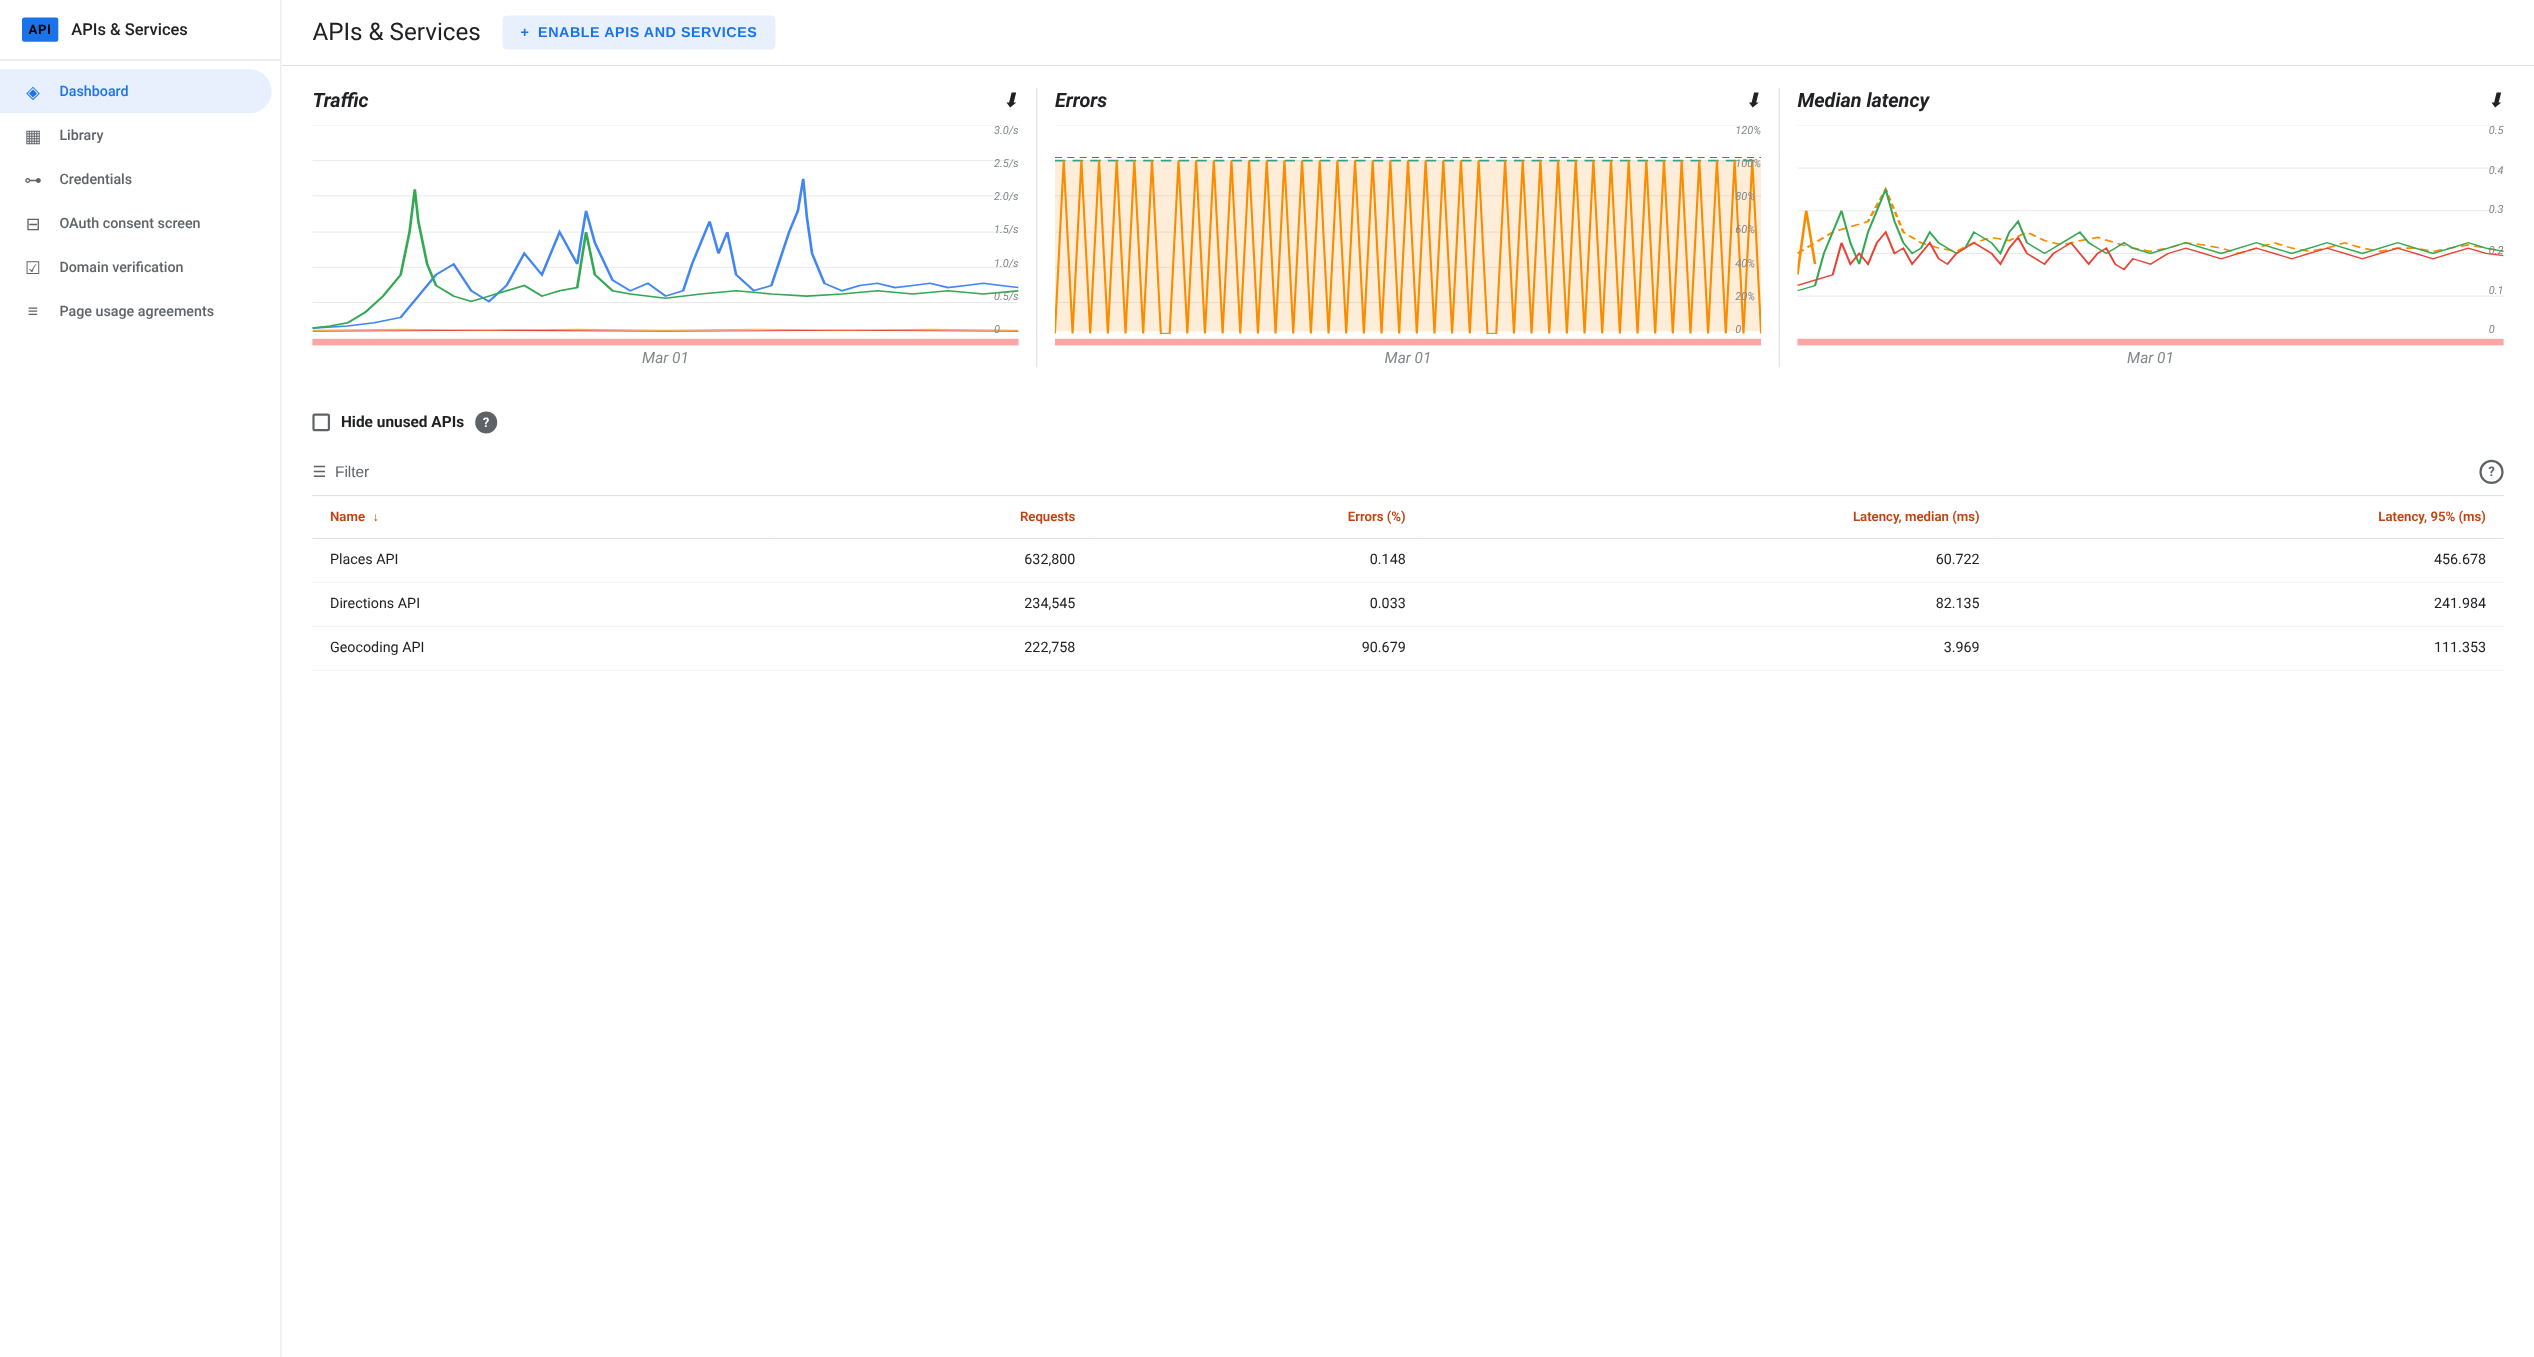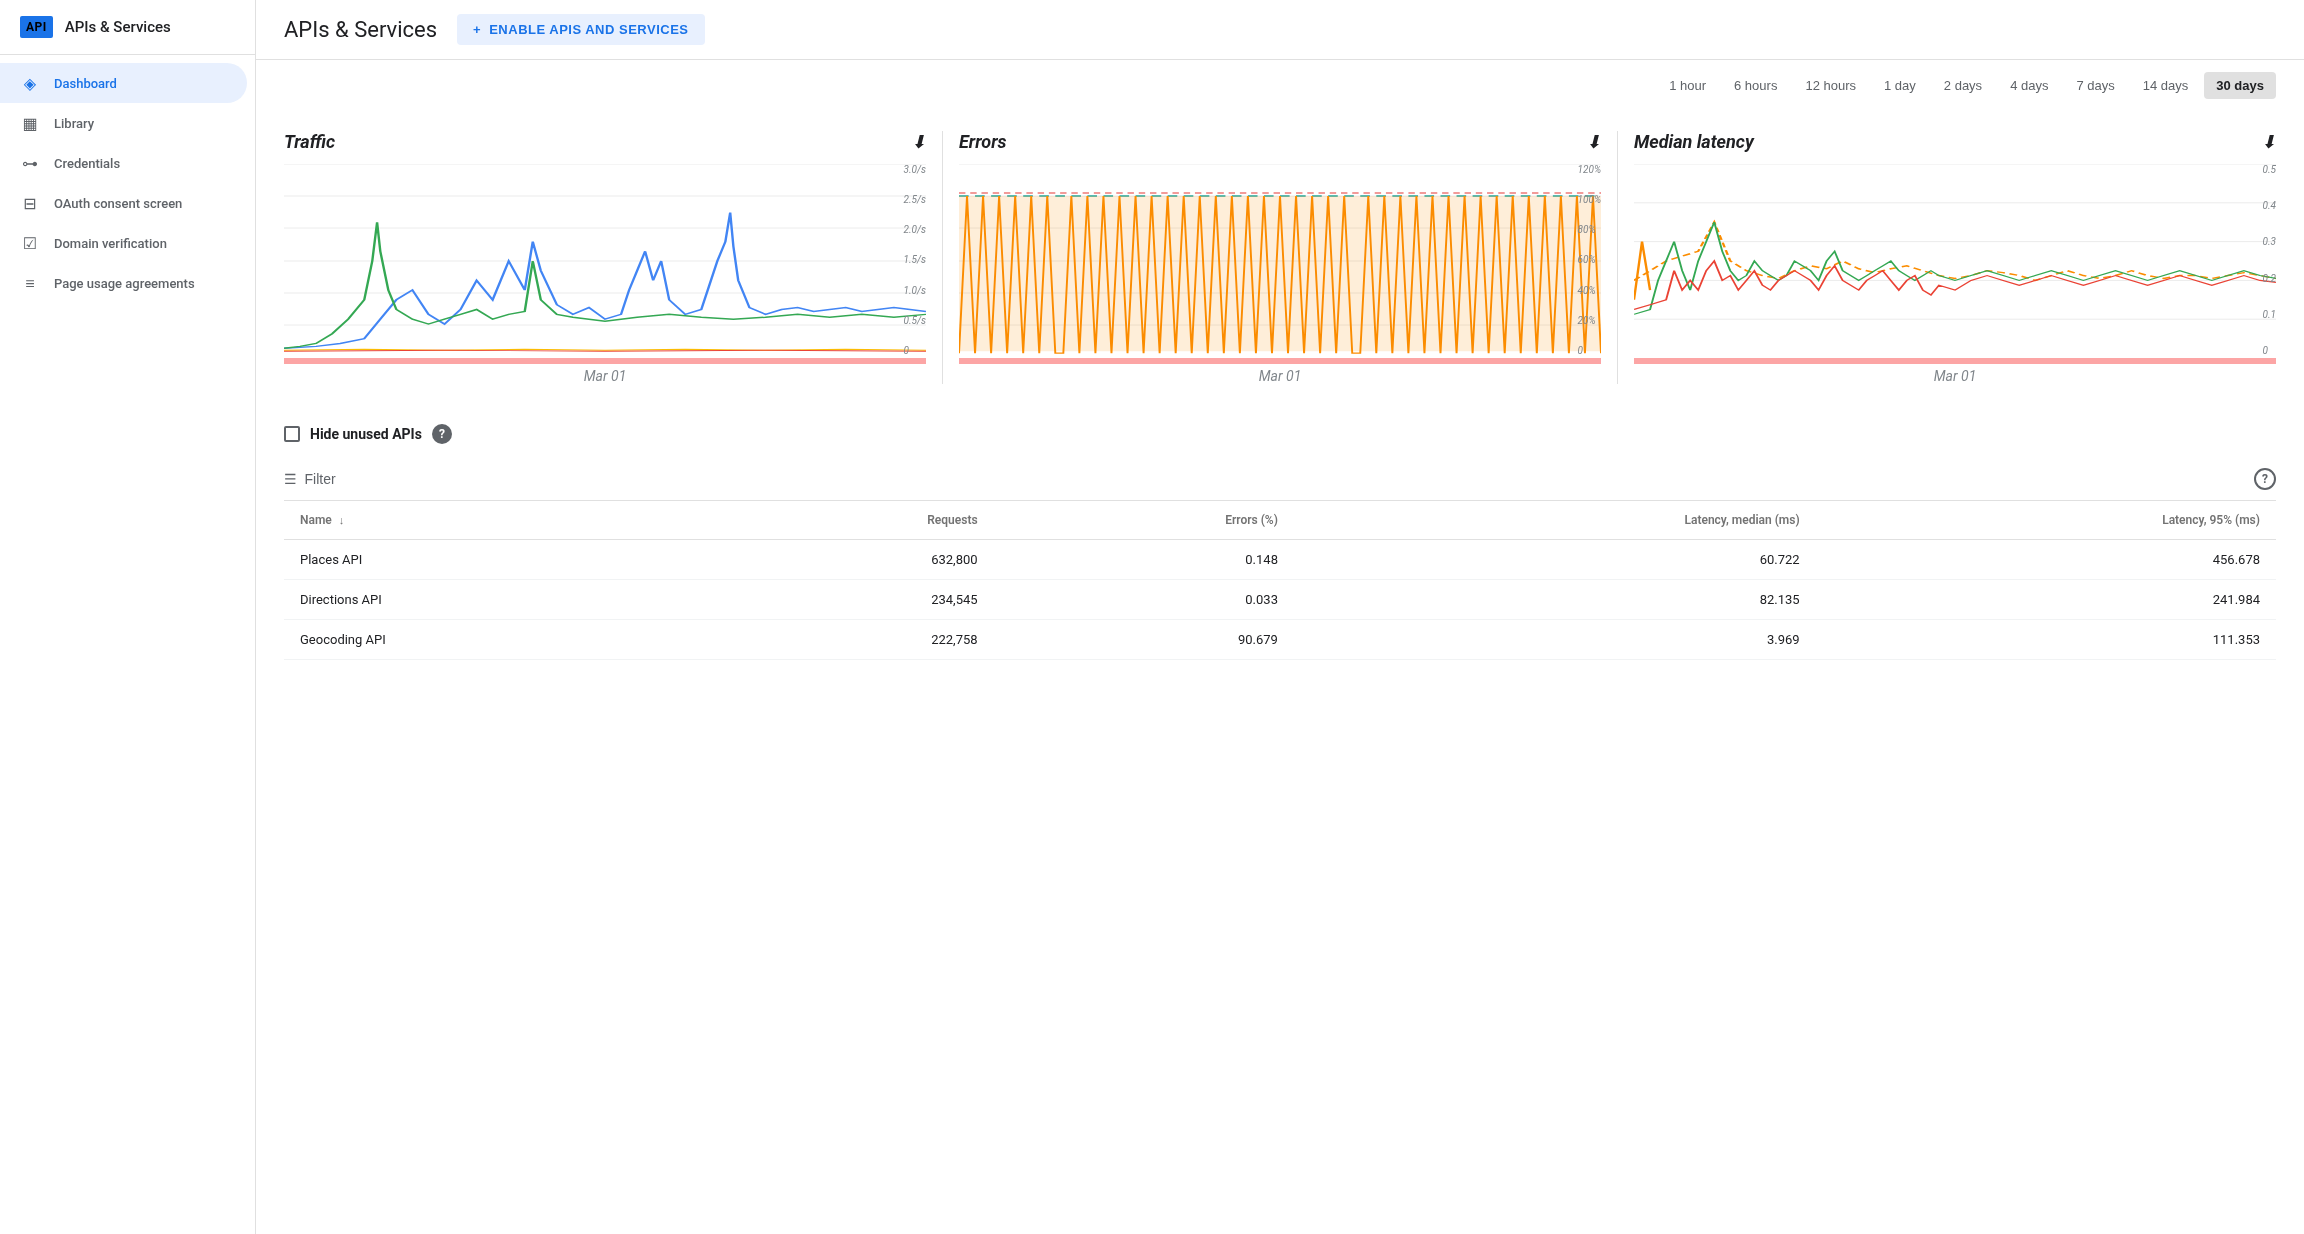--- a/index.html
+++ b/index.html
@@ -261,21 +261,21 @@
     .data-table {
       width: 100%;
       border-collapse: collapse;
       font-size: 13px;
     }
     .data-table th {
       text-align: left;
       padding: 12px 16px;
       font-size: 12px;
       font-weight: 600;
-      color: #737373;
+      color: #c2410c;
       border-bottom: 1px solid #e0e0e0;
     }
     .data-table th.right { text-align: right; }
     .data-table td {
       padding: 12px 16px;
       border-bottom: 1px solid #f1f3f4;
       color: #202124;
     }
     .data-table td.right { text-align: right; }
     .sort-icon { margin-left: 4px; font-size: 11px; }
@@ -328,32 +328,20 @@
 <div class="main">
 
   <div class="main-header">
     <h1 class="main-title">APIs &amp; Services</h1>
     <button class="enable-btn">
       <span>+</span>
       <span>ENABLE APIS AND SERVICES</span>
     </button>
   </div>
 
-  <div class="time-range-bar">
-
-  <button class="time-btn">1 hour</button>
-      <button class="time-btn">6 hours</button>
-      <button class="time-btn">12 hours</button>
-      <button class="time-btn">1 day</button>
-      <button class="time-btn">2 days</button>
-      <button class="time-btn">4 days</button>
-      <button class="time-btn">7 days</button>
-      <button class="time-btn">14 days</button>
-      <button class="time-btn active">30 days</button>
-    </div>
 
   <div class="charts-section">
 
     <div class="chart-container">
       <div class="chart-header">
         <span class="chart-title">Traffic</span>
         <span class="download-icon">⬇</span>
       </div>
       <div class="chart-area">
         <svg class="chart-svg" viewBox="0 0 400 200" preserveAspectRatio="none">

